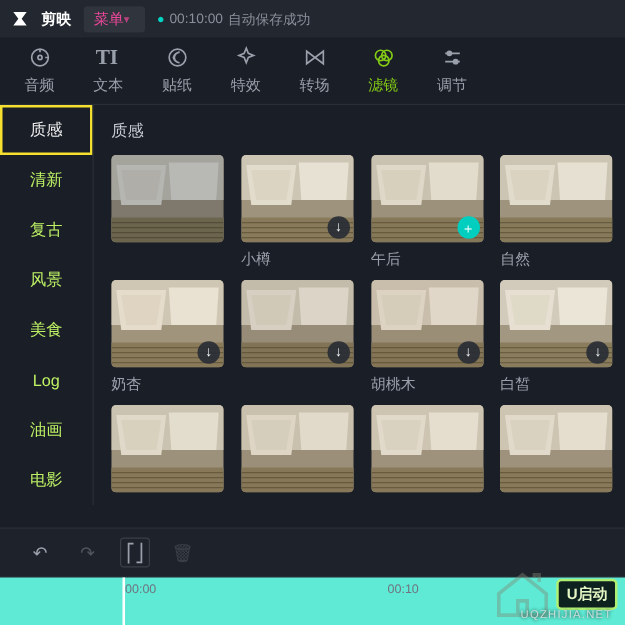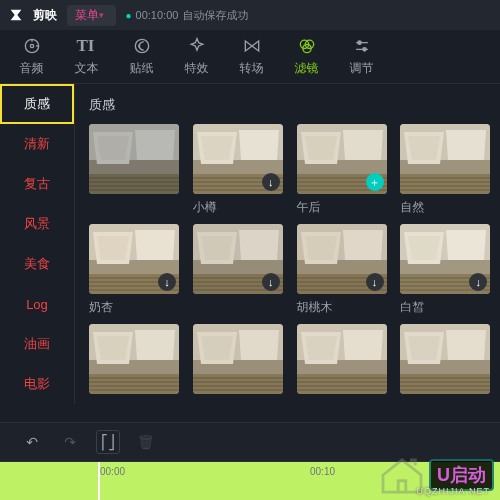--- a/index.html
+++ b/index.html
@@ -10,40 +10,40 @@
   .menu-btn { background:#2f343d; color:#ec4899; padding:2px 12px 2px 8px; border-radius:3px; display:flex; align-items:center; gap:0; font-size:12px; cursor:pointer; }
   .chev { font-size:9px; opacity:.7; }
   .autosave { display:flex; align-items:center; gap:4px; color:#8a909a; font-size:11px; }
   .autosave .dot { color:#00d4c4; font-size:10px; }
   .toolbar { height:54px; display:flex; align-items:center; padding:0 4px; border-bottom:1px solid #2a2e36; }
   .tool-item { width:55px; height:52px; display:flex; flex-direction:column; align-items:center; justify-content:center; gap:4px; font-size:12px; color:#9aa0ab; cursor:pointer; }
   .tool-item.active { color:#84cc16; }
   .tool-item svg, .tool-item .ico { width:20px; height:20px; }
   .main { display:flex; height:320px; }
   .sidebar { width:75px; background:#1a1e26; border-right:1px solid #2a2e36; overflow:hidden; }
-  .side-item { height:40px; display:flex; align-items:center; justify-content:center; font-size:13px; color:#ef4444; cursor:pointer; }
+  .side-item { height:40px; display:flex; align-items:center; justify-content:center; font-size:13px; color:#bef264; cursor:pointer; }
   .side-item.highlighted { border:2px solid #f5e030; color:#eee; font-weight:500; }
   .content { flex:1; padding:12px 8px 0 14px; overflow:hidden; }
   .section-title { font-size:13px; color:#c8ccd4; margin-bottom:10px; }
   .grid { display:grid; grid-template-columns:repeat(4,1fr); gap:8px 12px; }
   .filter-item { display:flex; flex-direction:column; gap:5px; }
   .thumb { position:relative; width:90px; height:70px; background:#333; border-radius:4px; overflow:hidden; cursor:pointer; }
   .dlbtn { position:absolute; right:3px; bottom:3px; width:18px; height:18px; border-radius:50%; display:flex; align-items:center; justify-content:center; font-size:11px; color:#fff; }
   .dlbtn.gray { background:rgba(40,44,52,.92); }
   .dlbtn.teal { background:#00cfc0; }
   .filter-label { font-size:12px; color:#9aa0ab; }
   .thumb svg { width:100%; height:100%; display:block; }
   .timeline-bar { position:absolute; left:0; right:0; bottom:38px; height:40px; background:#1e222a; border-top:1px solid #2a2e36; border-bottom:1px solid #2a2e36; display:flex; align-items:center; padding-left:20px; gap:14px; color:#9aa0ab; }
   .timeline-bar .tbtn { width:24px; height:24px; display:flex; align-items:center; justify-content:center; cursor:pointer; font-size:14px; border:1px solid #3a3f48; border-radius:3px; }
   .timeline-bar .tbtn.nb { border:none; }
-  .ruler { position:absolute; left:0; right:0; bottom:0; height:38px; background:#bef264; color:#6e7480; font-size:10px; }
+  .ruler { position:absolute; left:0; right:0; bottom:0; height:38px; background:#5eead4; color:#6e7480; font-size:10px; }
   .ruler .tick { position:absolute; top:4px; }
   .ruler .marker { position:absolute; top:0; bottom:0; width:2px; background:#fff; }
   .watermark { position:absolute; right:6px; bottom:6px; display:flex; align-items:center; gap:4px; opacity:.85; }
-  .watermark .wm-txt { background:#000; color:#d946ef; border:2px solid #0f766e; border-radius:4px; padding:2px 6px; font-size:18px; font-weight:bold; }
+  .watermark .wm-txt { background:#000; color:#fef9c3; border:2px solid #bef264; border-radius:4px; padding:2px 6px; font-size:12px; font-weight:bold; }
   .watermark .sub { position:absolute; right:4px; bottom:-2px; font-size:9px; color:#ddd; text-shadow:0 0 3px #000; letter-spacing:1px; }
   .wm-home { width:46px; height:38px; opacity:.5; }
   .cursor-hint { position:absolute; left:0; bottom:60px; color:#bbb; font-size:18px; opacity:.5; }
 </style>
 </head>
 <body>
 
 <div class="topbar">
   <div class="logo">
     <svg class="logo-icon" viewBox="0 0 24 24">

